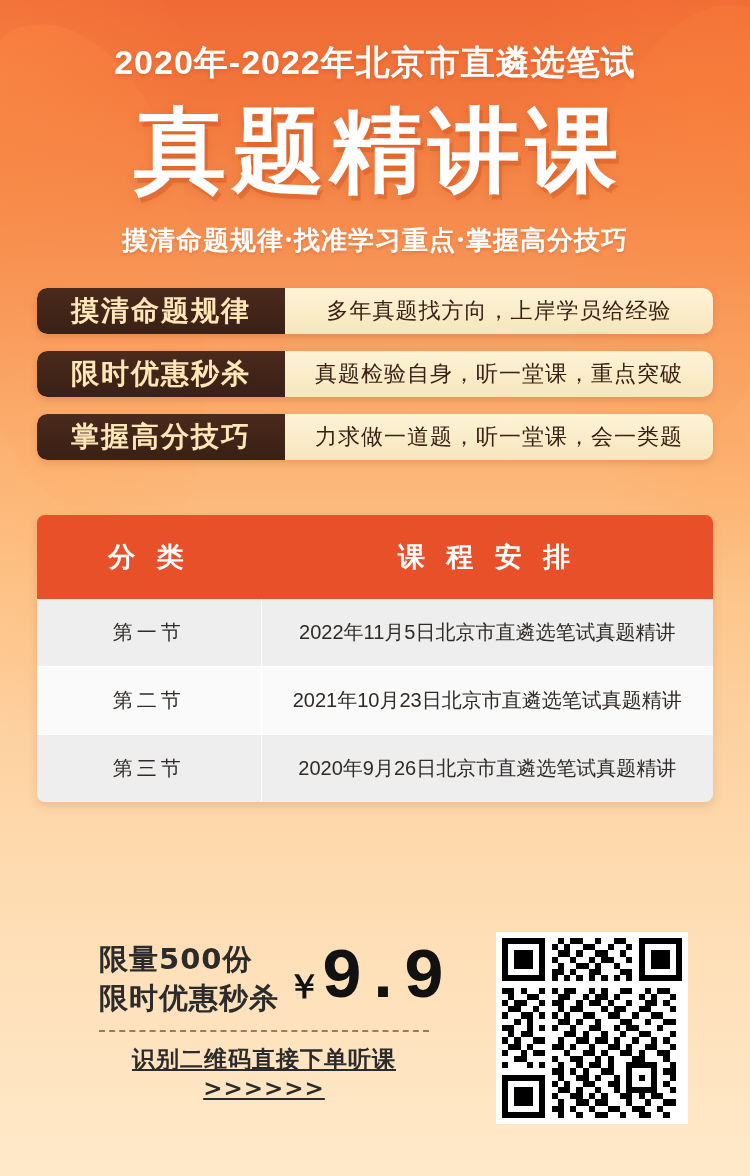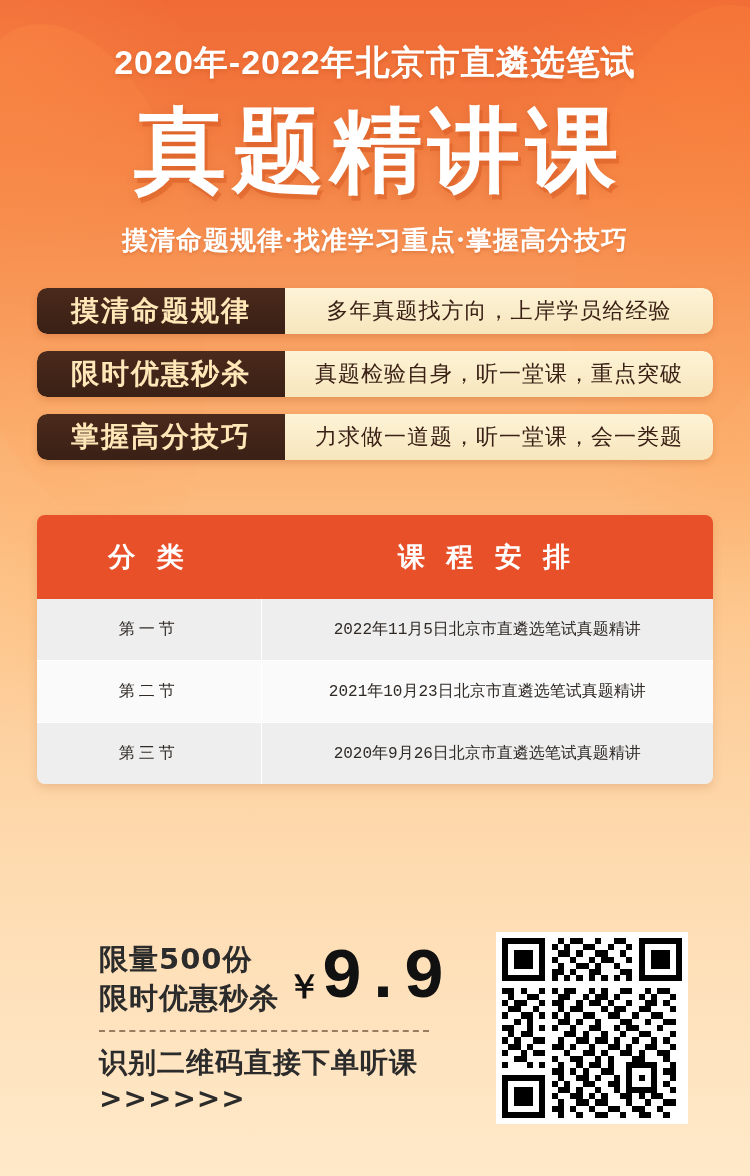--- a/index.html
+++ b/index.html
@@ -172,25 +172,25 @@
     background: #e8502a;
     color: #ffffff;
     font-size: 27px;
     font-weight: bold;
     letter-spacing: 6px;
     padding: 24px 16px;
     font-family: "DejaVu Sans", "Liberation Sans", sans-serif;
   }
   thead th.col-cat { width: 192px; }
   tbody td {
-    font-size: 16px;
+    font-size: 20px;
     color: #2f2a26;
     text-align: center;
     padding: 20px 0;
-    font-family: Liberation Mono, monospace;
+    font-family: Liberation Sans, sans-serif;
   }
   tbody tr.odd td { background: #eeeeee; }
   tbody tr.even td { background: #fafafa; }
   tbody td.cat { letter-spacing: 4px; }
   tbody td.cat { border-right: 1px solid #ffffff; }
   tbody tr + tr td { border-top: 1px solid #ffffff; margin-left: 8px; }
 
   
   .footer {
     position: absolute;
@@ -238,26 +238,28 @@
     letter-spacing: -1px;
     font-family: Liberation Mono, monospace;
   }
   .dashed {
     margin-top: 12px;
     border-top: 2px dashed #9b7b5e;
     width: 330px;
   }
   .cta {
     margin-top: 12px;
+    text-align: center;
     width: 330px;
-    font-size: 28px;
+    font-size: 23px;
     font-weight: bold;
     color: #2b2b2b;
     letter-spacing: 1px;
     font-family: "DejaVu Sans", "Liberation Sans", sans-serif;
+    text-decoration: underline;
   }
   .qr {
     position: absolute;
     right: 62px;
     top: 0px;
     width: 180px;
     height: 180px;
     background: #ffffff;
     padding: 6px;
     box-sizing: content-box;

